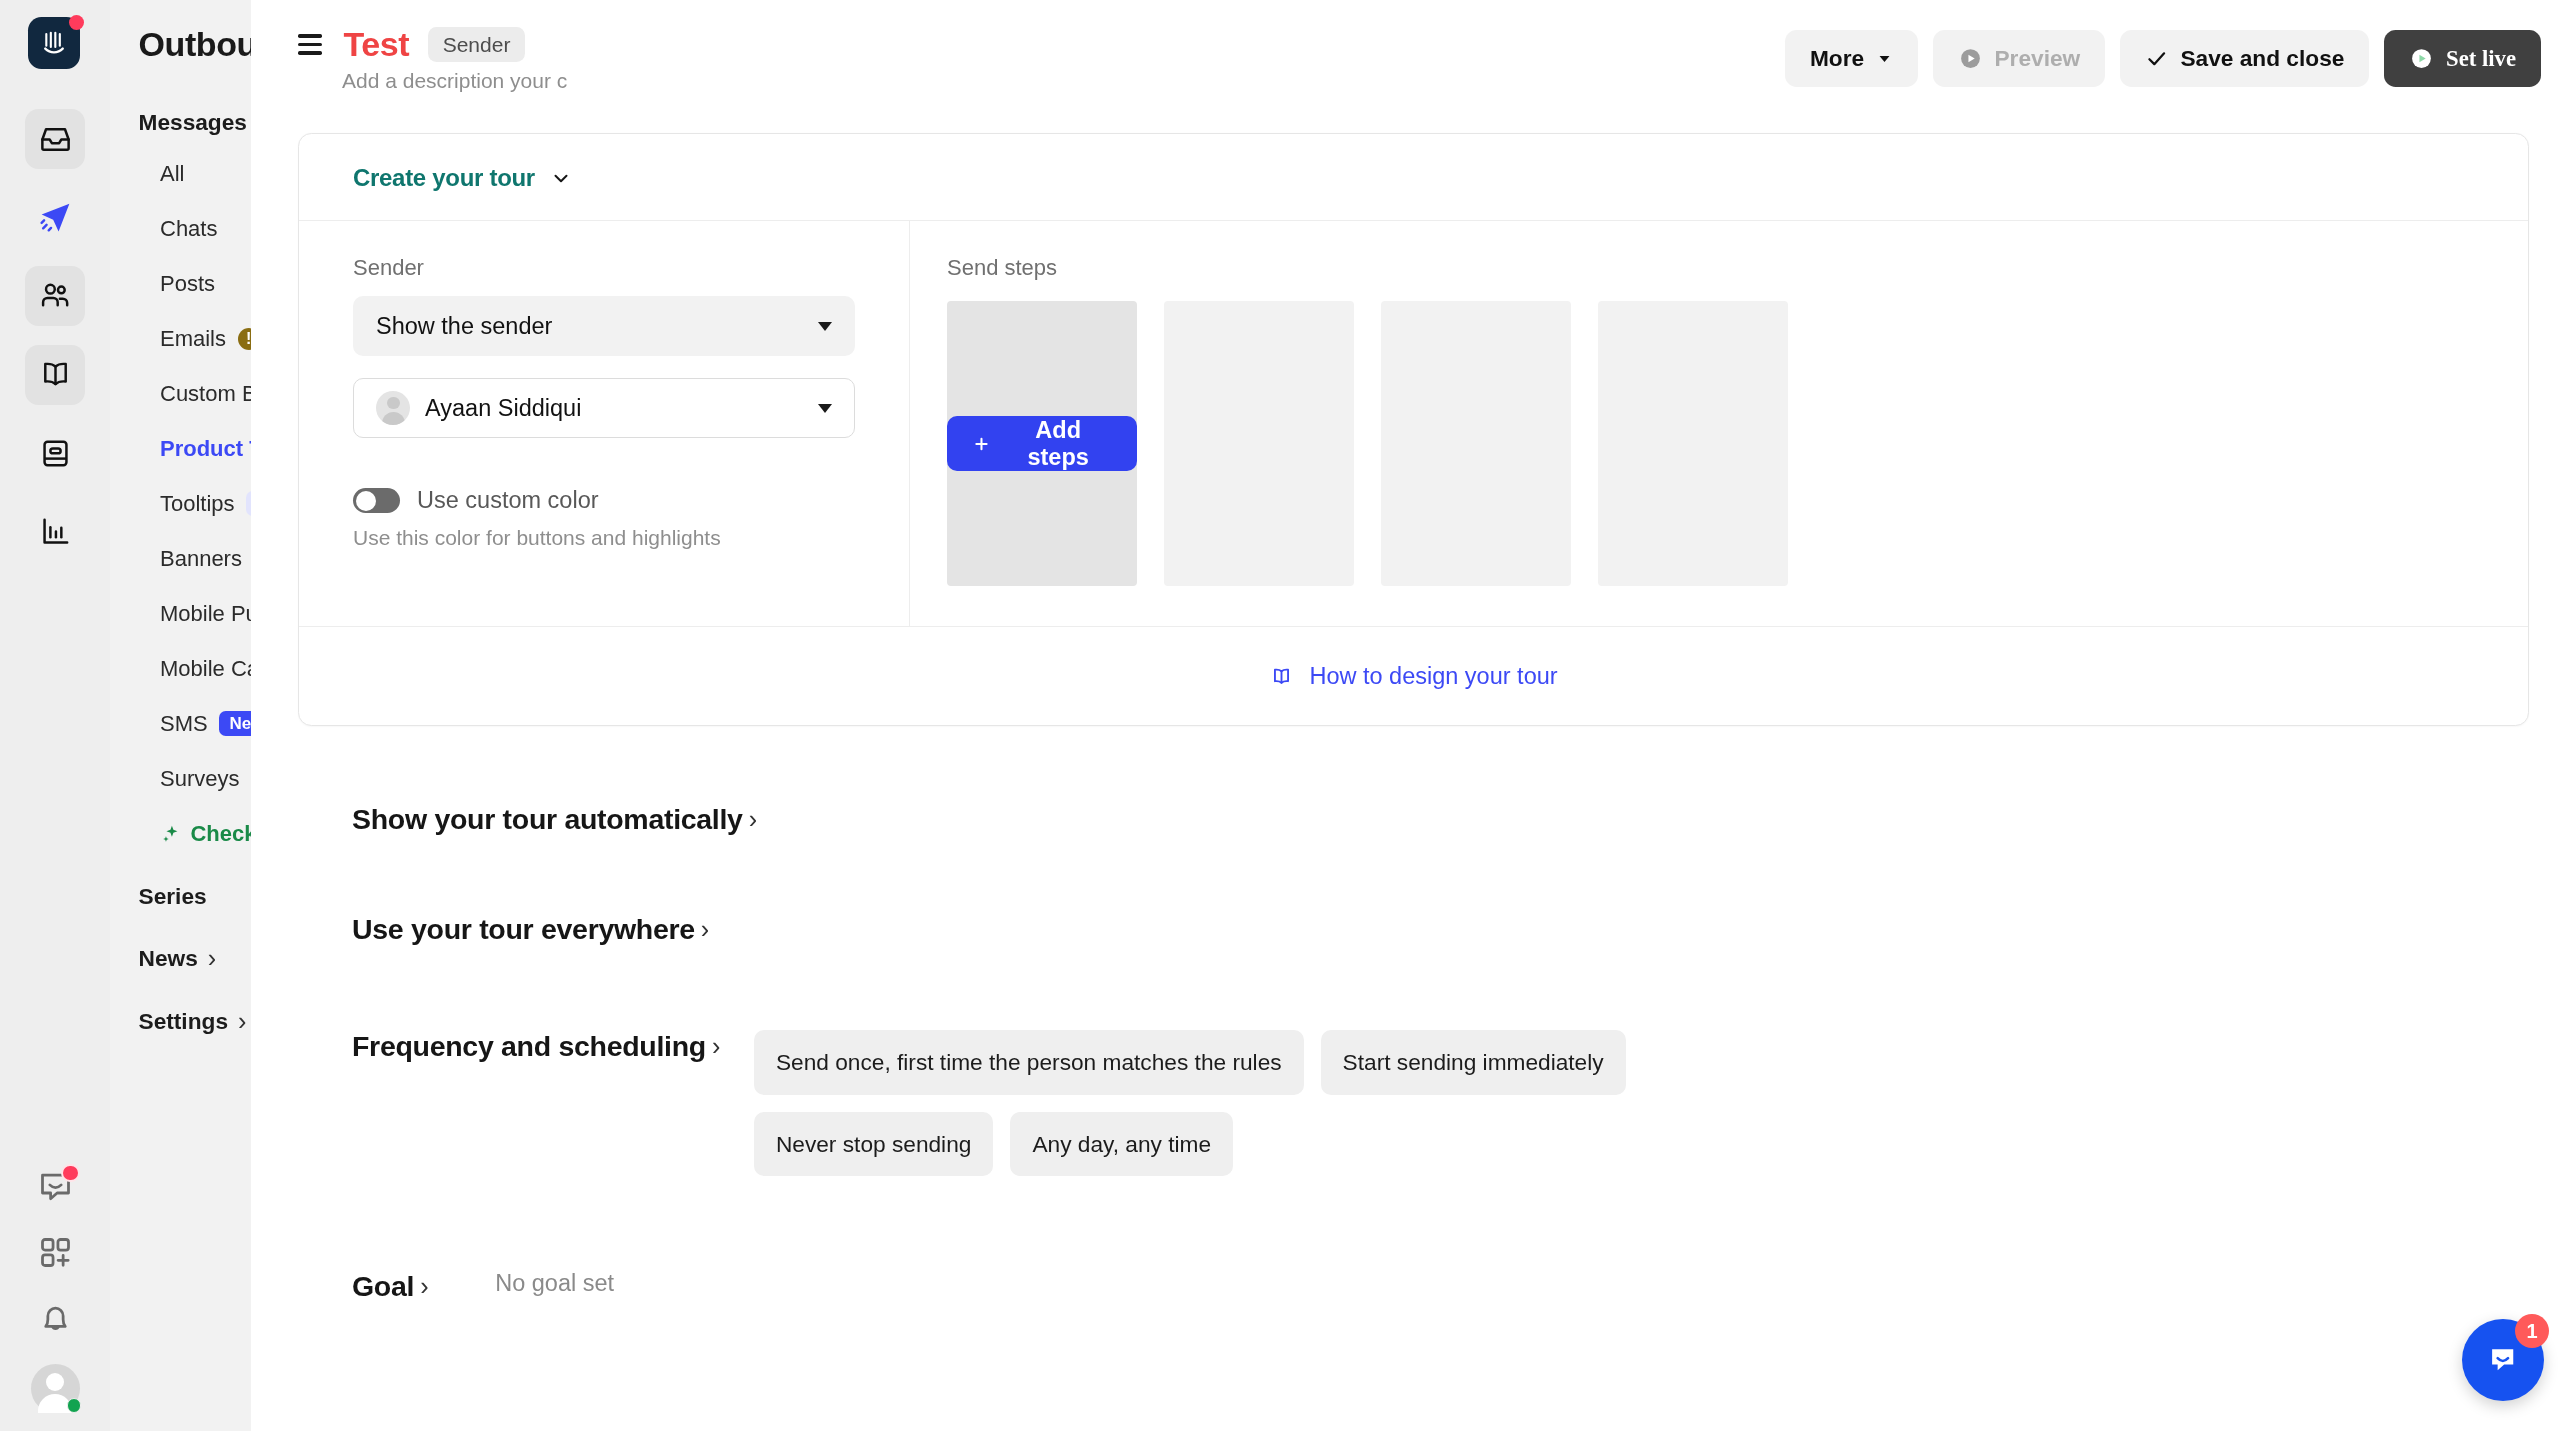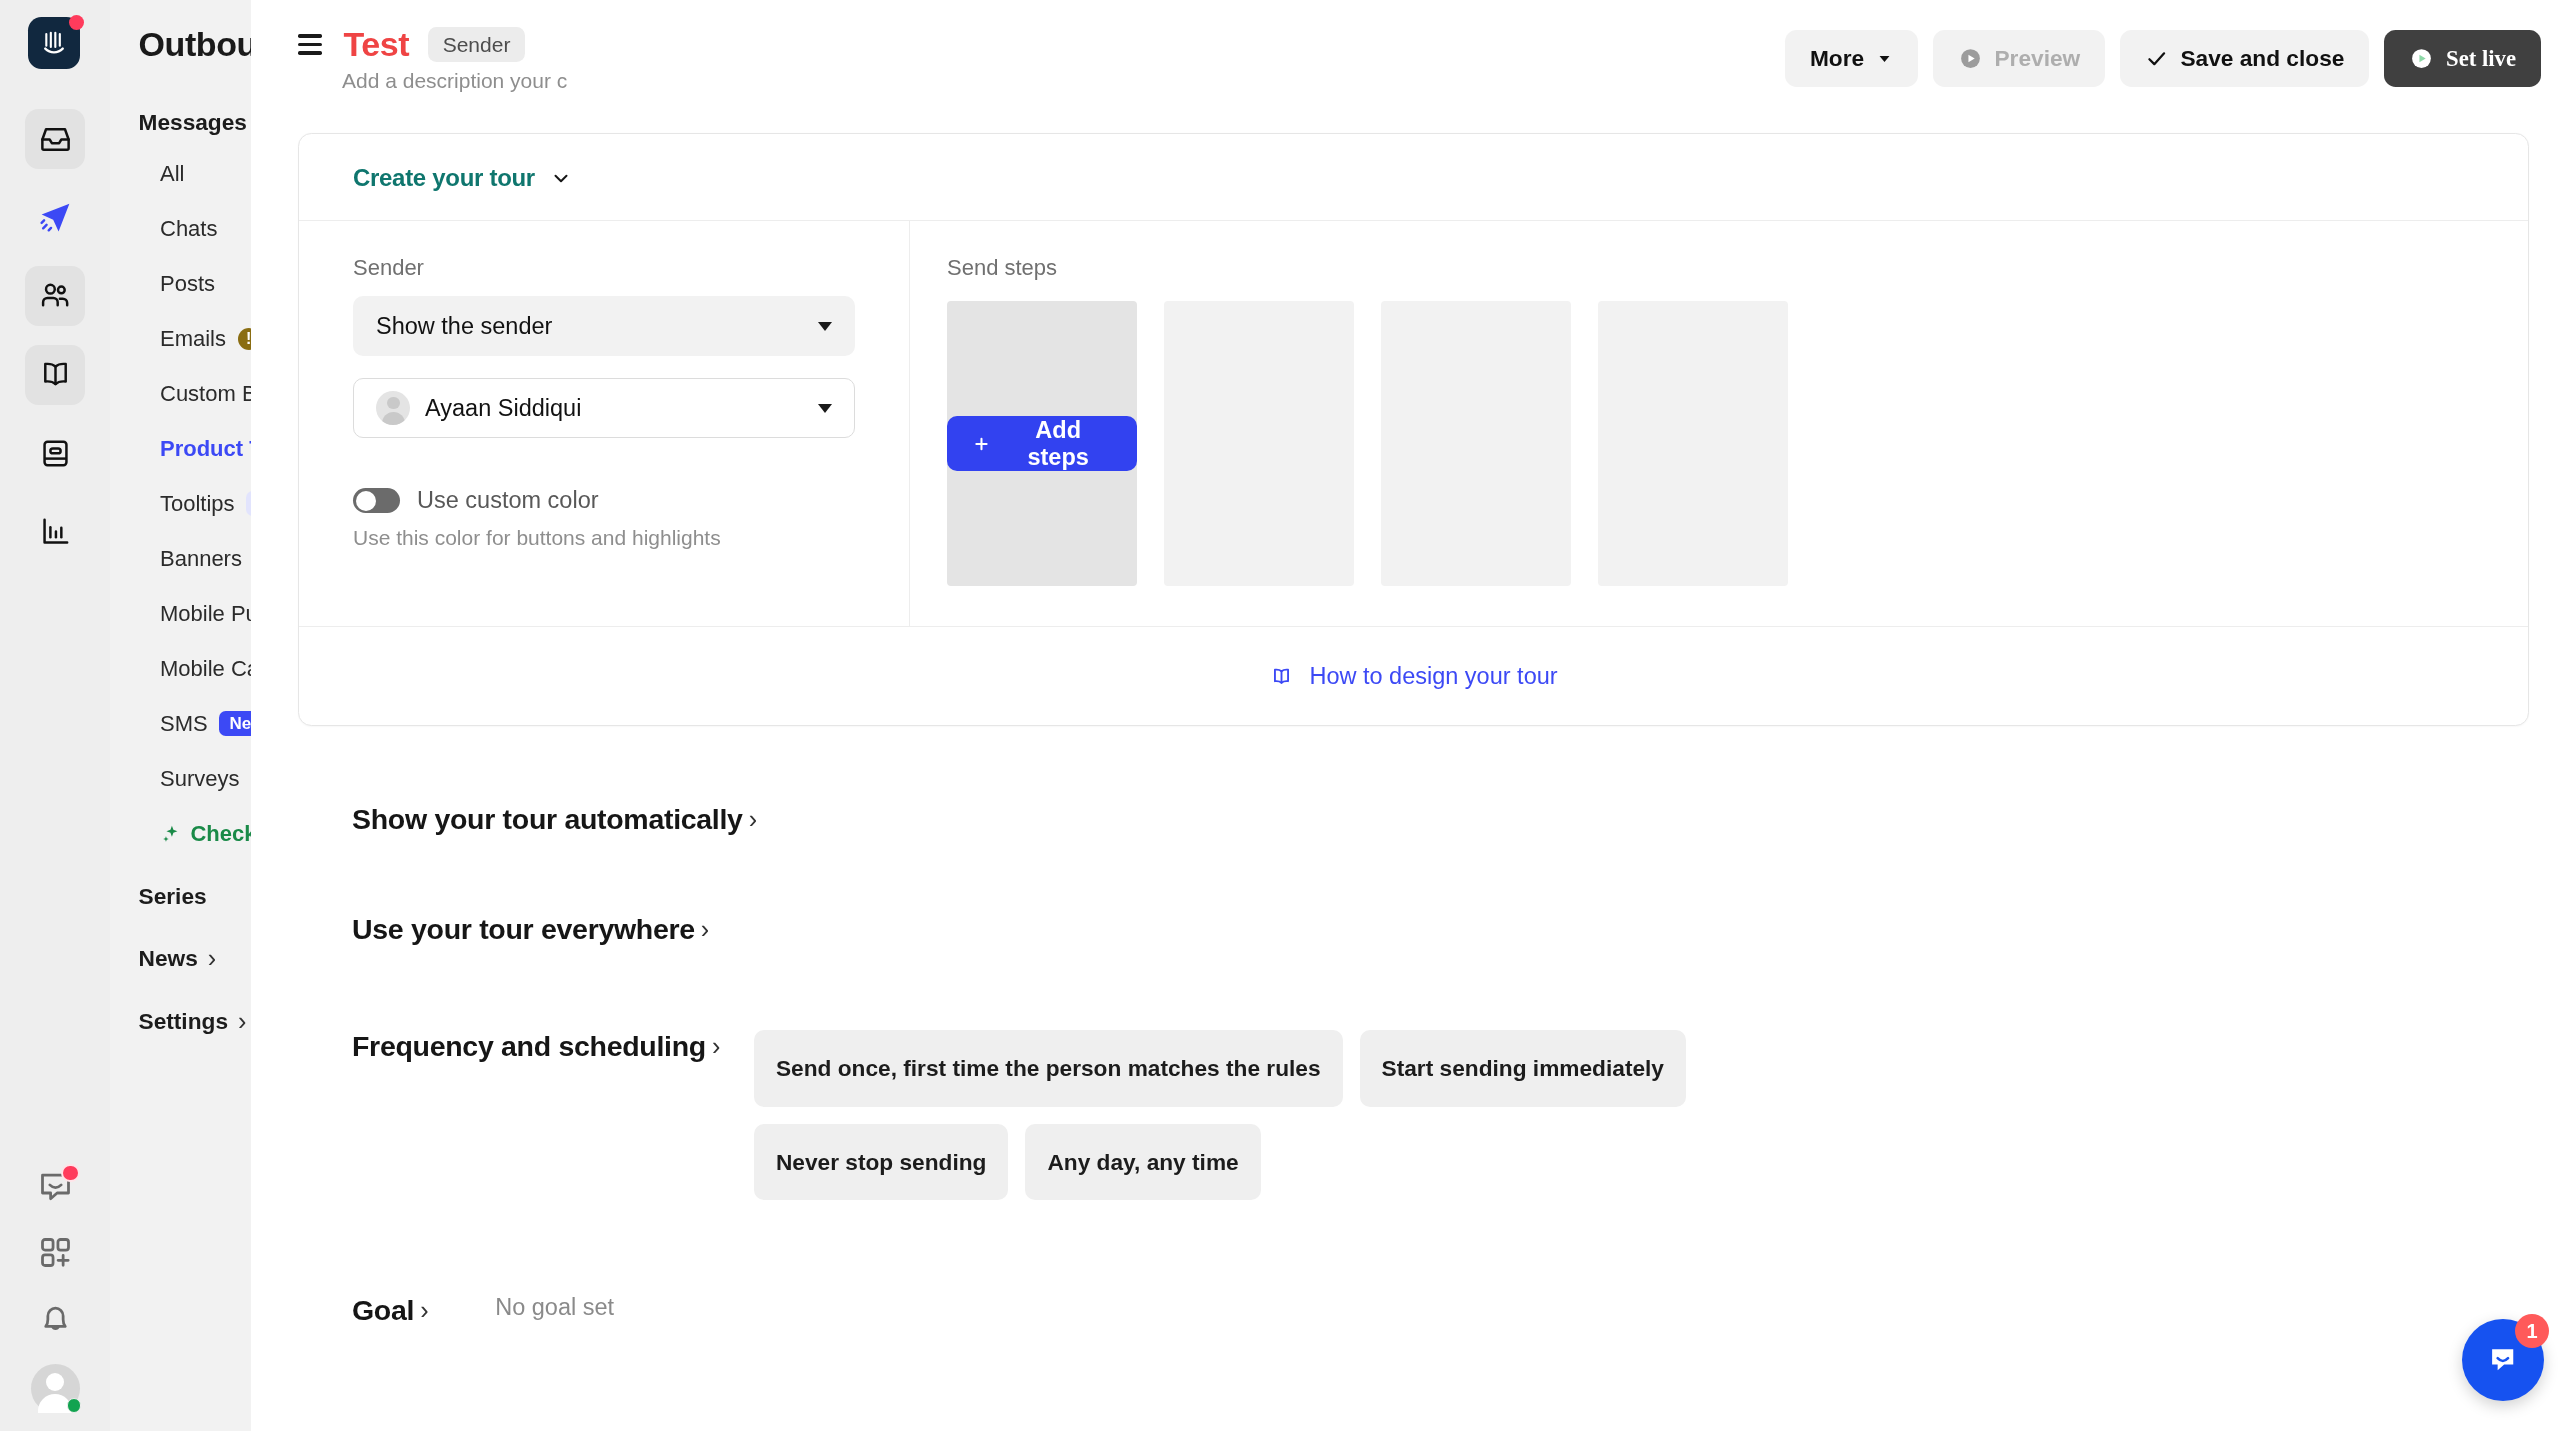--- a/index.html
+++ b/index.html
@@ -234,22 +234,22 @@
     padding: 0 0 0 54px;
   }
   .section-title {
     font-size: 28.5px; font-weight: 700; color: #161616;
     display: flex; align-items: center; gap: 6px; cursor: pointer;
     letter-spacing: -0.3px; white-space: nowrap;
   }
   .chev-r { font-size: 25px; color: #333; line-height: 1; font-weight: 400;}
   .tag-wrap { display: flex; flex-wrap: wrap; gap: 17px; margin-left: 34px; max-width: 1007px;}
   .tag {
-    background: #efefef; color: #1c1c1c; font-size: 22.7px; font-weight: 700;
-    padding: 27px 22px; border-radius: 10px; line-height: 1; white-space: nowrap;
+    background: #efefef; color: #1c1c1c; font-size: 22.7px; font-weight: 400;
+    padding: 21px 22px; border-radius: 10px; line-height: 1; white-space: nowrap;
   }
   .goal-value { font-size: 23.5px; color: #8a8a8a; margin-left: 67px; }
 
   
   .messenger {
     position: absolute; right: 32px; bottom: 30px;
     width: 82px; height: 82px; border-radius: 50%;
     background: #1652F0; display: flex; align-items: center; justify-content: center;
     cursor: pointer; box-shadow: 0 5px 15px rgba(0,0,0,0.18); z-index: 50;
   }

